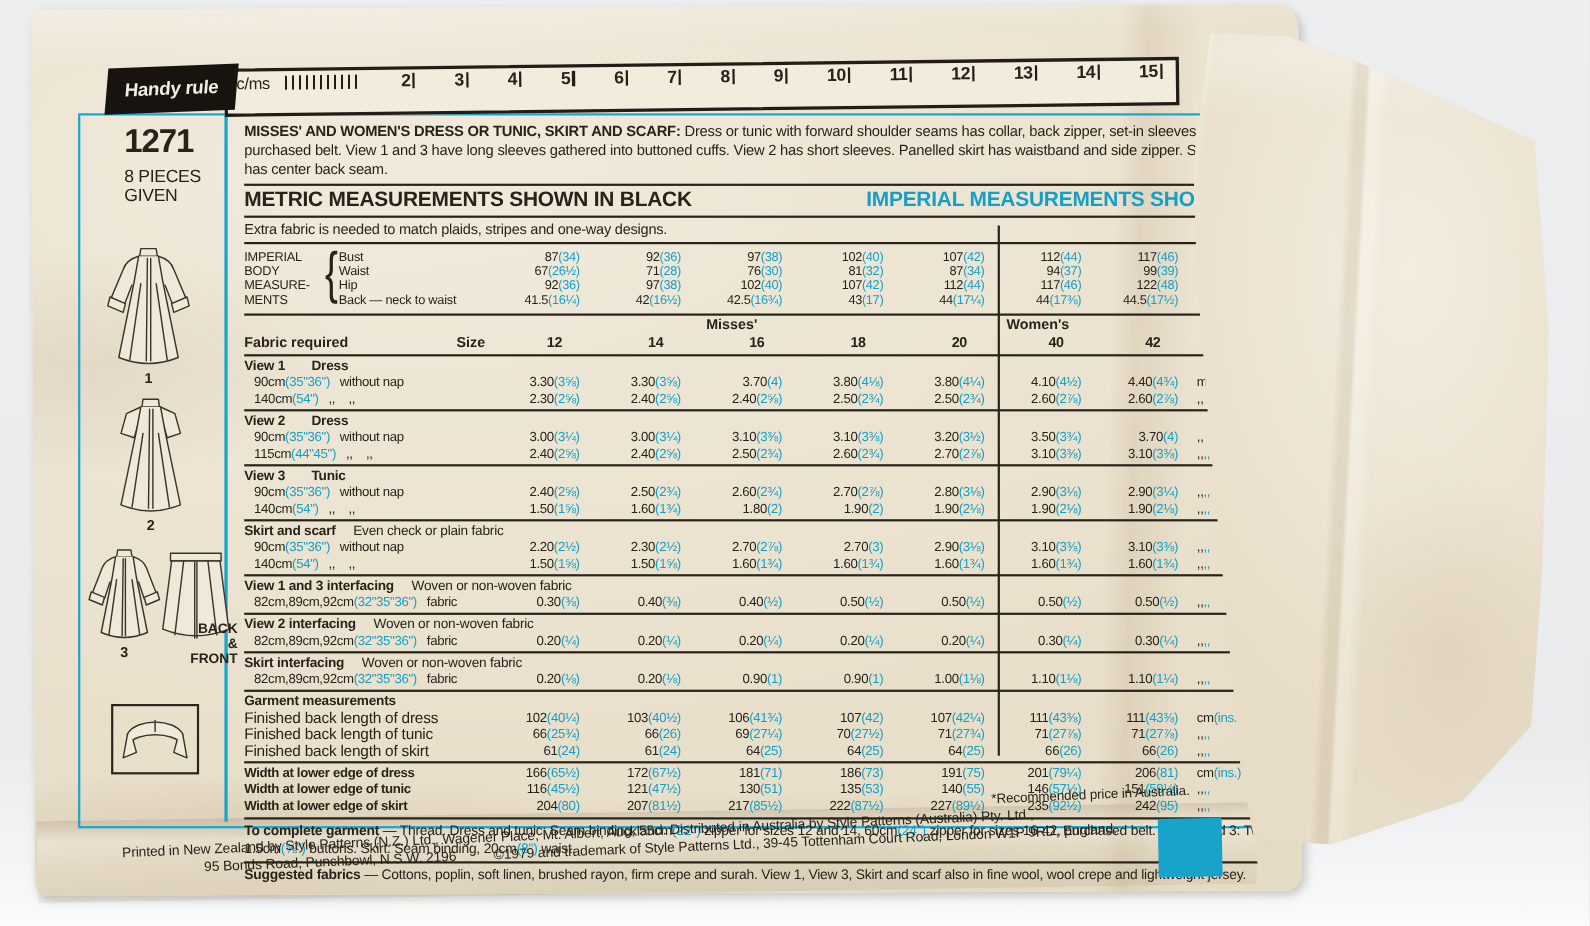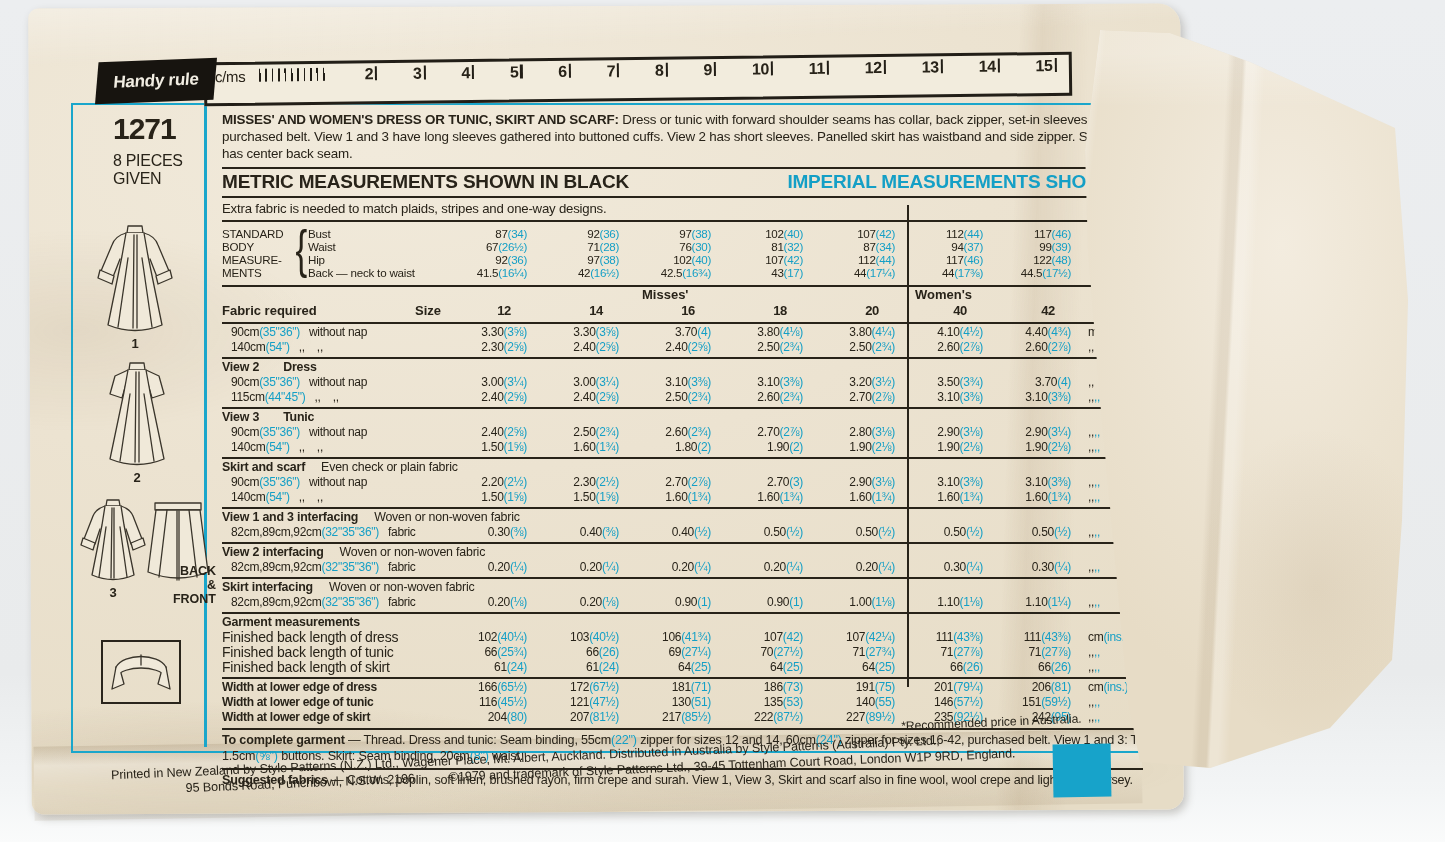--- a/index.html
+++ b/index.html
@@ -262,21 +262,21 @@
       </div>
 
       <div class="metricbar">
         <span class="b">METRIC MEASUREMENTS SHOWN IN BLACK</span>
         <span class="b i">IMPERIAL MEASUREMENTS SHOWN IN</span>
       </div>
       <div class="extra">Extra fabric is needed to match plaids, stripes and one-way designs.</div>
 
       <div class="bodymeas">
         <div class="bodylab">
-            <div>STANDARD</div>
+            <div>IMPERIAL</div>
             <div>BODY</div>
             <div>MEASURE-</div>
             <div>MENTS</div>
           </div>
         <div class="brace">{</div>
         <div>
             <div class="grow">
               <div class="sublab">Bust</div>
               <div class="cell"><span class="m">87</span><span class="i">(34)</span></div>
               <div class="cell"><span class="m">92</span><span class="i">(36)</span></div>
@@ -337,20 +337,21 @@
             <div class="cell szn"><span class="b">18</span></div>
             <div class="cell szn"><span class="b">20</span></div>
             <div class="cell szn"><span class="b">40</span></div>
             <div class="cell szn"><span class="b">42</span></div>
             <div></div>
           </div>
       </div>
 
       <div>
           <div class="section">
+            <div class="sec-title"><span class="b">View 1</span><span class="b t2">Dress</span></div>
             <div class="grow">
               <div class="rowlab"><span class="m">90cm</span><span class="i">(35"36")</span><span class="sfx">without nap</span></div>
               <div class="cell"><span class="m">3.30</span><span class="i">(3⅝)</span></div>
               <div class="cell"><span class="m">3.30</span><span class="i">(3⅝)</span></div>
               <div class="cell"><span class="m">3.70</span><span class="i">(4)</span></div>
               <div class="cell"><span class="m">3.80</span><span class="i">(4⅛)</span></div>
               <div class="cell"><span class="m">3.80</span><span class="i">(4¼)</span></div>
               <div class="cell"><span class="m">4.10</span><span class="i">(4½)</span></div>
               <div class="cell"><span class="m">4.40</span><span class="i">(4¾)</span></div>
               <div class="cell unit"><span class="m">m</span><span class="i">(y</span></div>

